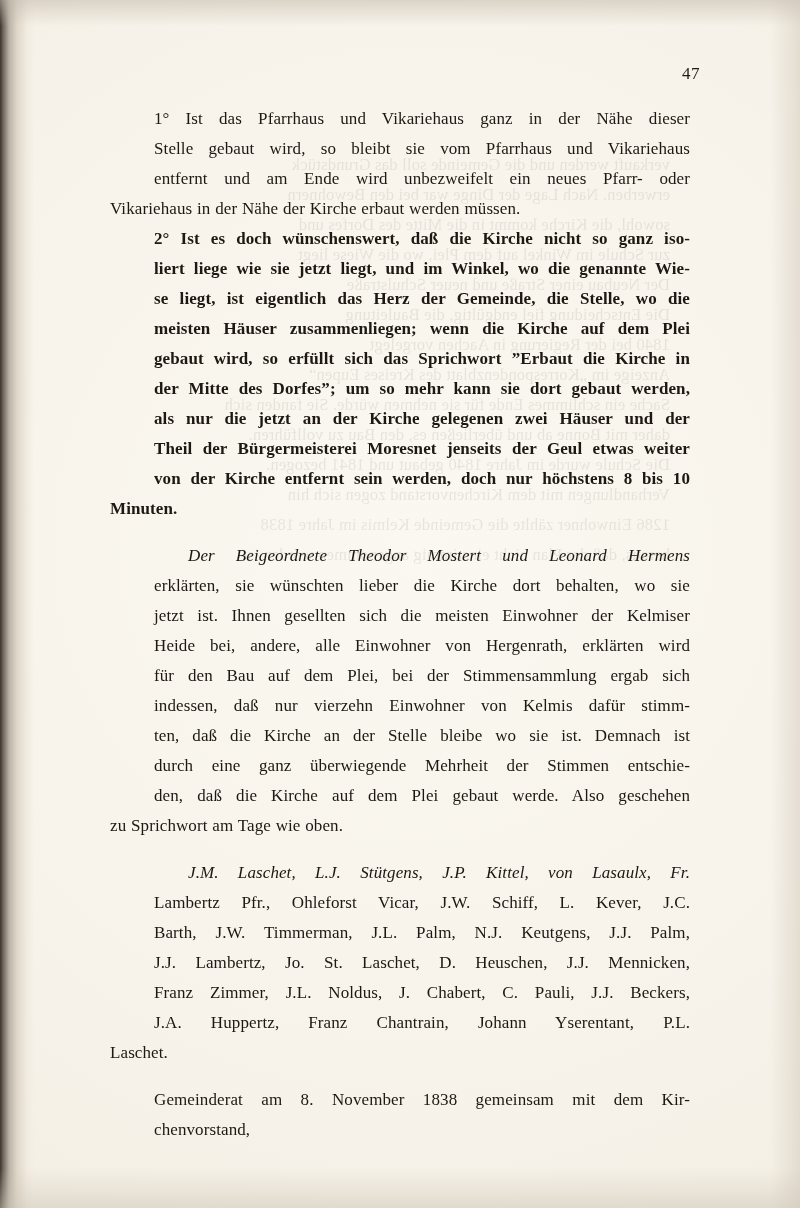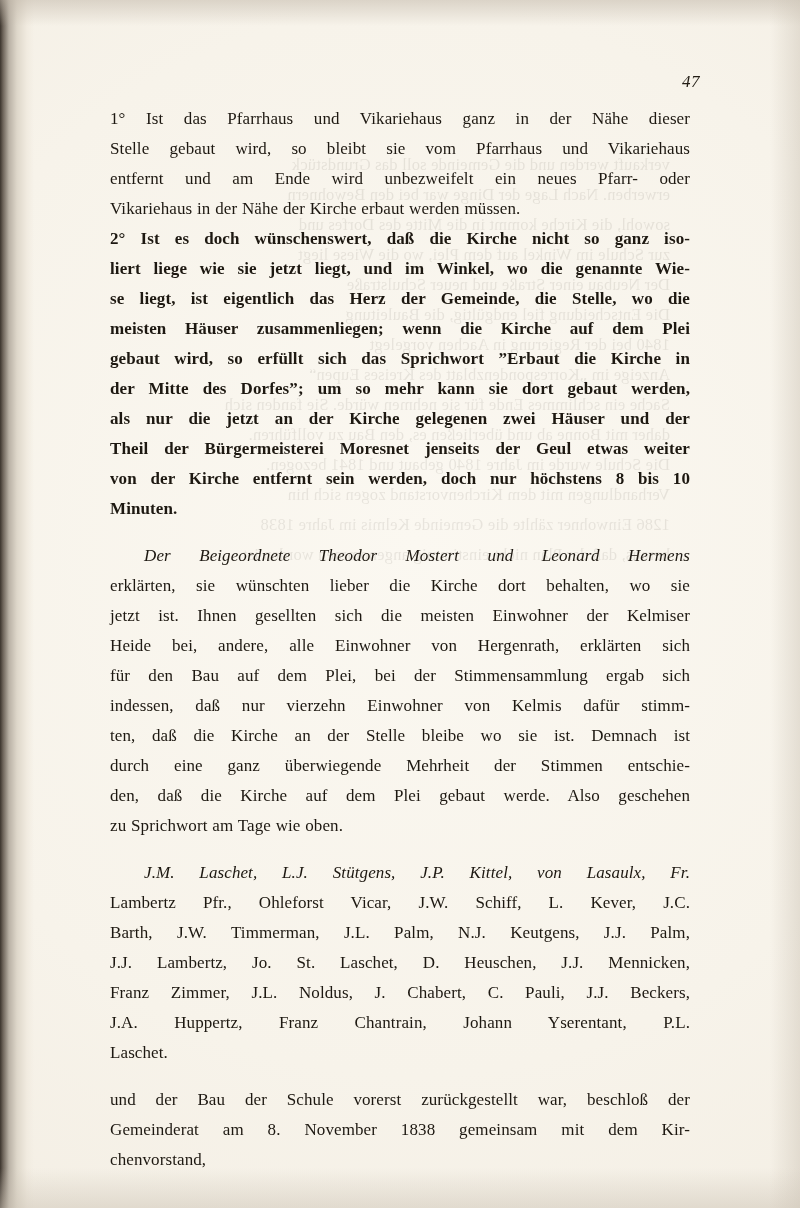--- a/index.html
+++ b/index.html
@@ -46,25 +46,24 @@
     color:#2a2218;
     font-size:16.5px;line-height:30px;
     letter-spacing:.2px;
     text-align:justify;
     filter:blur(.4px);
     pointer-events:none;
     user-select:none;
   }
   .folio{
     position:absolute;
-    right:100px;top:72px;
+    right:100px;top:64px;
     font-size:17px;
     color:#221c14;
     letter-spacing:.5px;
-    font-style:italic;
   }
   .body{
     position:absolute;
     left:110px;top:104px;
     width:580px;
     font-size:17px;
     line-height:30px;
     color:#1d1811;
     text-align:justify;
     text-justify:inter-word;
@@ -72,20 +71,21 @@
     word-spacing:.4px;
   }
   .body p{margin:0;}
   .body p + p{margin-top:0;font-weight:bold;}
   .para-gap{height:17px;}
   .just{
     display:block;
     text-align:justify;
     text-align-last:justify;
     white-space:nowrap;
+    margin-left:44px;
   }
   .lastline{display:block;text-align-last:left;}
   .ind{ text-indent:34px;font-style:italic; }
 </style>
 </head>
 <body>
 
 <div class="page">
 
   <div class="showthrough" id="showthrough">
@@ -129,39 +129,38 @@
         <span class="just">als nur die jetzt an der Kirche gelegenen zwei Häuser und der</span>
         <span class="just">Theil der Bürgermeisterei Moresnet jenseits der Geul etwas weiter</span>
         <span class="just">von der Kirche entfernt sein werden, doch nur höchstens 8 bis 10</span>
         <span class="lastline">Minuten.</span>
       </p>
       <div class="para-gap"></div>
       <p>
         <span class="just ind">Der Beigeordnete Theodor Mostert und Leonard Hermens</span>
         <span class="just">erklärten, sie wünschten lieber die Kirche dort behalten, wo sie</span>
         <span class="just">jetzt ist. Ihnen gesellten sich die meisten Einwohner der Kelmiser</span>
-        <span class="just">Heide bei, andere, alle Einwohner von Hergenrath, erklärten sich</span>
+        <span class="just">Heide bei, andere, alle Einwohner von Hergenrath, erklärten wird</span>
         <span class="just">für den Bau auf dem Plei, bei der Stimmensammlung ergab sich</span>
         <span class="just">indessen, daß nur vierzehn Einwohner von Kelmis dafür stimm-</span>
         <span class="just">ten, daß die Kirche an der Stelle bleibe wo sie ist. Demnach ist</span>
         <span class="just">durch eine ganz überwiegende Mehrheit der Stimmen entschie-</span>
         <span class="just">den, daß die Kirche auf dem Plei gebaut werde. Also geschehen</span>
         <span class="lastline">zu Sprichwort am Tage wie oben.</span>
       </p>
       <div class="para-gap"></div>
       <p>
         <span class="just ind">J.M. Laschet, L.J. Stütgens, J.P. Kittel, von Lasaulx, Fr.</span>
         <span class="just">Lambertz Pfr., Ohleforst Vicar, J.W. Schiff, L. Kever, J.C.</span>
         <span class="just">Barth, J.W. Timmerman, J.L. Palm, N.J. Keutgens, J.J. Palm,</span>
         <span class="just">J.J. Lambertz, Jo. St. Laschet, D. Heuschen, J.J. Mennicken,</span>
         <span class="just">Franz Zimmer, J.L. Noldus, J. Chabert, C. Pauli, J.J. Beckers,</span>
         <span class="just">J.A. Huppertz, Franz Chantrain, Johann Yserentant, P.L.</span>
         <span class="lastline">Laschet.</span>
       </p>
       <div class="para-gap"></div>
       <p>
-        <span class="just">und der Bau der Schule vorerst zurückgestellt war, beschloß der</span>
         <span class="just">Gemeinderat am 8. November 1838 gemeinsam mit dem Kir-</span>
         <span class="just">chenvorstand, </span>
       </p>
     </div>
 
 </div>
 
 </body></html>

